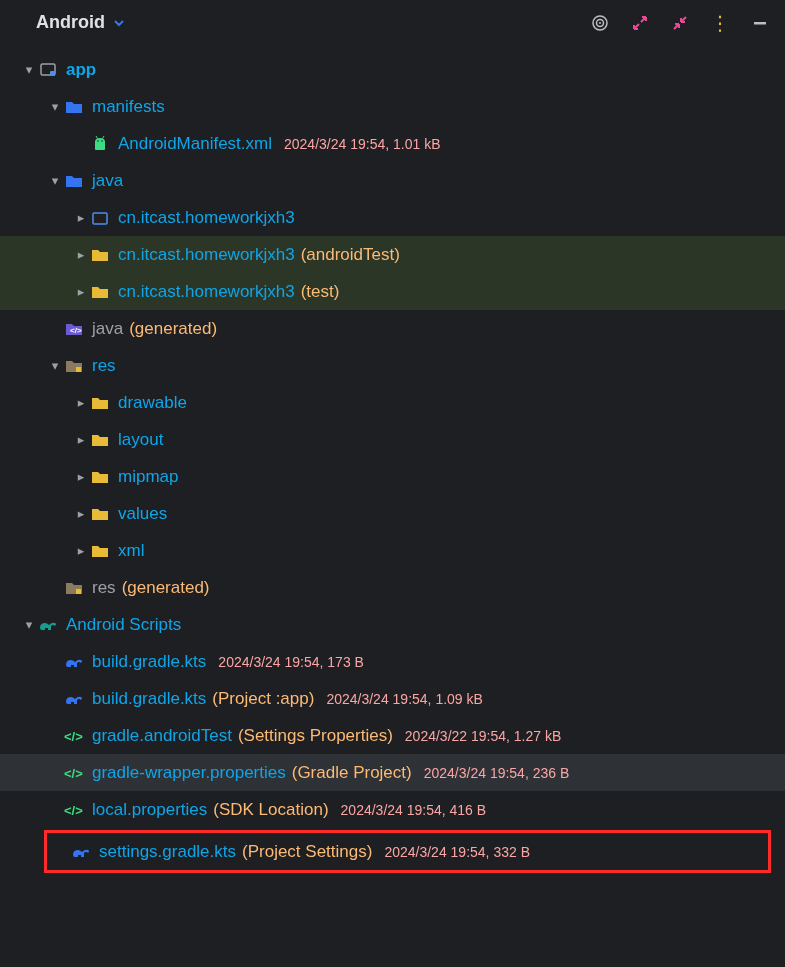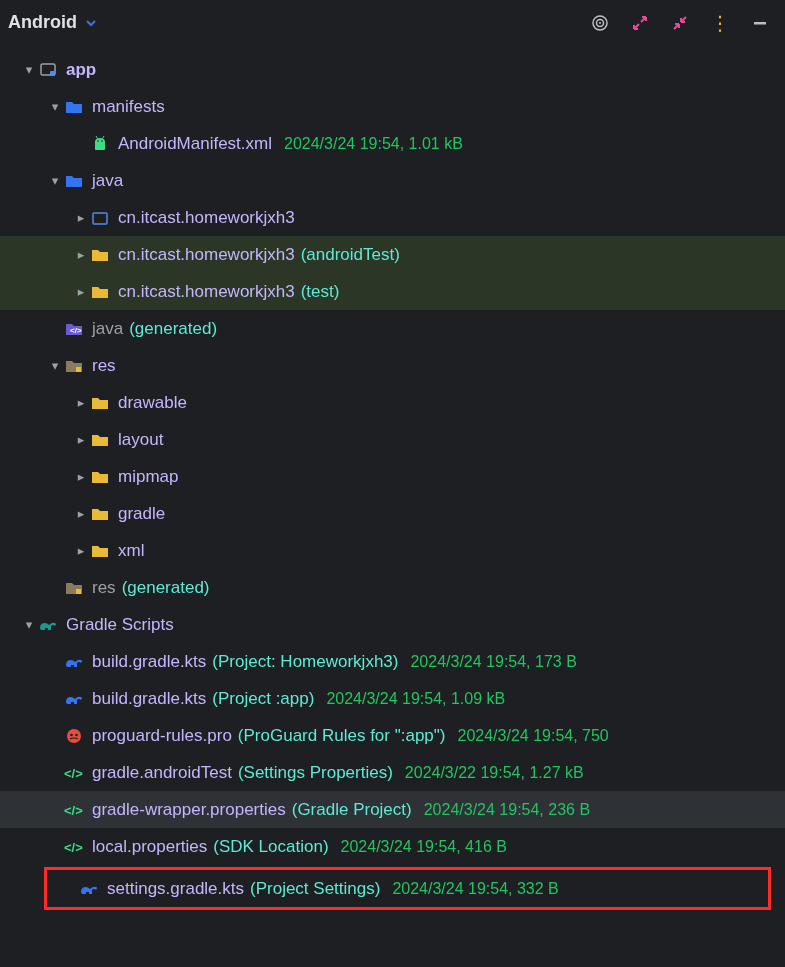--- a/index.html
+++ b/index.html
@@ -8,21 +8,21 @@
   color: #bcbec4;
   font-family: -apple-system, BlinkMacSystemFont, "Segoe UI", Arial, sans-serif;
   font-size: 17px;
   width: 785px;
   height: 967px;
   overflow: hidden;
 }
 .header {
   display: flex;
   align-items: center;
-  padding: 12px 16px 12px 8px;
+  padding: 12px 16px 12px 36px;
   justify-content: space-between;
 }
 .header-left {
   display: flex;
   align-items: center;
   gap: 8px;
 }
 .header-title {
   font-weight: 600;
   color: #dfe1e5;
@@ -67,33 +67,33 @@
 .icon {
   width: 20px;
   height: 20px;
   display: inline-flex;
   align-items: center;
   justify-content: center;
   margin-right: 8px;
   flex-shrink: 0;
 }
 .label {
-  color: #c4b5fd;
+  color: #0ea5e9;
 }
 .label.bold {
   font-weight: 700;
 }
 .sub {
-  color: #5eead4;
+  color: #fdba74;
   margin-left: 6px;
 }
 .meta {
-  color: #22c55e;
+  color: #fca5a5;
   margin-left: 12px;
-  font-size: 16px;
+  font-size: 14px;
 }
 .red-box {
   border: 3px solid #ff2b2b;
   margin: 2px 14px 0 44px;
 }
 .toolbar-icon {
   display: inline-flex;
   align-items: center;
   justify-content: center;
   width: 18px;
@@ -287,21 +287,21 @@
   </div>
 
   <div class="tree-row">
     <span class="indent" style="width:72px"></span>
     <span class="arrow">▸</span>
     <span class="icon">
         <svg width="18" height="16" viewBox="0 0 18 16">
           <path d="M1 3 H7 L9 5 H17 V14 H1 Z" fill="#e8ba36"></path>
         </svg>
       </span>
-    <span class="label">gradle</span>
+    <span class="label">values</span>
   </div>
 
   <div class="tree-row">
     <span class="indent" style="width:72px"></span>
     <span class="arrow">▸</span>
     <span class="icon">
         <svg width="18" height="16" viewBox="0 0 18 16">
           <path d="M1 3 H7 L9 5 H17 V14 H1 Z" fill="#e8ba36"></path>
         </svg>
       </span>
@@ -321,64 +321,48 @@
   </div>
 
   <div class="tree-row">
     <span class="indent" style="width:20px"></span>
     <span class="arrow">▾</span>
     <span class="icon">
       <svg width="20" height="16" viewBox="0 0 20 16">
           <path d="M2 11 Q2 6 7 6 Q9 6 11 8 Q14 5 17 6 Q19 7 17 9 Q15 7 13 9 L13 13 L10 13 L10 11 L7 11 L7 13 L4 13 Q2 13 2 11 Z" fill="#179c8d"></path>
         </svg>
     </span>
-    <span class="label">Gradle Scripts</span>
+    <span class="label">Android Scripts</span>
   </div>
 
   <div class="tree-row">
     <span class="indent" style="width:46px"></span>
     <span class="arrow empty">▾</span>
     <span class="icon">
       <svg width="20" height="16" viewBox="0 0 20 16">
           <path d="M2 11 Q2 6 7 6 Q9 6 11 8 Q14 5 17 6 Q19 7 17 9 Q15 7 13 9 L13 13 L10 13 L10 11 L7 11 L7 13 L4 13 Q2 13 2 11 Z" fill="#3574f0"></path>
         </svg>
     </span>
     <span class="label">build.gradle.kts</span>
-    <span class="sub">(Project: Homeworkjxh3)</span>
     <span class="meta">2024/3/24 19:54, 173 B</span>
   </div>
 
   <div class="tree-row">
     <span class="indent" style="width:46px"></span>
     <span class="arrow empty">▾</span>
     <span class="icon">
       <svg width="20" height="16" viewBox="0 0 20 16">
           <path d="M2 11 Q2 6 7 6 Q9 6 11 8 Q14 5 17 6 Q19 7 17 9 Q15 7 13 9 L13 13 L10 13 L10 11 L7 11 L7 13 L4 13 Q2 13 2 11 Z" fill="#3574f0"></path>
         </svg>
     </span>
     <span class="label">build.gradle.kts</span>
     <span class="sub">(Project :app)</span>
     <span class="meta">2024/3/24 19:54, 1.09 kB</span>
   </div>
 
-  <div class="tree-row">
-    <span class="indent" style="width:46px"></span>
-    <span class="arrow empty">▾</span>
-    <span class="icon">
-      <svg width="18" height="18" viewBox="0 0 18 18">
-          <circle cx="9" cy="9" r="7" fill="#e84e40"></circle>
-          <circle cx="6.5" cy="8" r="1.3" fill="#1e1f22"></circle>
-          <circle cx="11.5" cy="8" r="1.3" fill="#1e1f22"></circle>
-          <path d="M5 12 Q9 10 13 12" stroke="#1e1f22" stroke-width="1.2" fill="none"></path>
-        </svg>
-    </span>
-    <span class="label">proguard-rules.pro</span>
-    <span class="sub">(ProGuard Rules for ":app")</span>
-    <span class="meta">2024/3/24 19:54, 750</span>
-  </div>
 
   <div class="tree-row">
     <span class="indent" style="width:46px"></span>
     <span class="arrow empty">▾</span>
     <span class="icon">
       <svg width="20" height="16" viewBox="0 0 20 16">
           <text x="0" y="13" font-size="13" font-weight="bold" fill="#3ddc84">&lt;/&gt;</text>
         </svg>
     </span>
     <span class="label">gradle.androidTest</span>
@@ -406,21 +390,21 @@
       <svg width="20" height="16" viewBox="0 0 20 16">
           <text x="0" y="13" font-size="13" font-weight="bold" fill="#3ddc84">&lt;/&gt;</text>
         </svg>
     </span>
     <span class="label">local.properties</span>
     <span class="sub">(SDK Location)</span>
     <span class="meta">2024/3/24 19:54, 416 B</span>
   </div>
 
   <div class="red-box">
-    <div class="tree-row" style="padding-left:12px">
+    <div class="tree-row" style="padding-left:4px">
       <span class="indent" style="width:2px"></span>
       <span class="arrow empty">▾</span>
       <span class="icon">
         <svg width="20" height="16" viewBox="0 0 20 16">
             <path d="M2 11 Q2 6 7 6 Q9 6 11 8 Q14 5 17 6 Q19 7 17 9 Q15 7 13 9 L13 13 L10 13 L10 11 L7 11 L7 13 L4 13 Q2 13 2 11 Z" fill="#3574f0"></path>
           </svg>
       </span>
       <span class="label">settings.gradle.kts</span>
       <span class="sub">(Project Settings)</span>
       <span class="meta">2024/3/24 19:54, 332 B</span>

